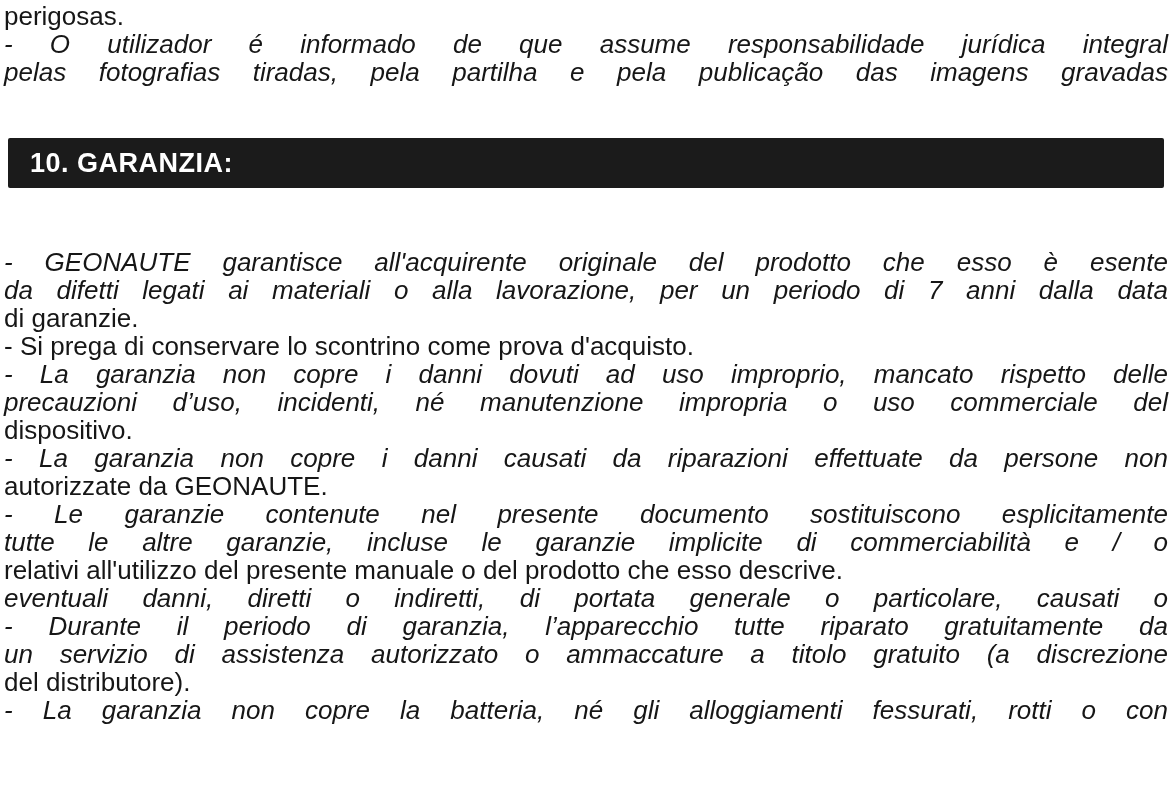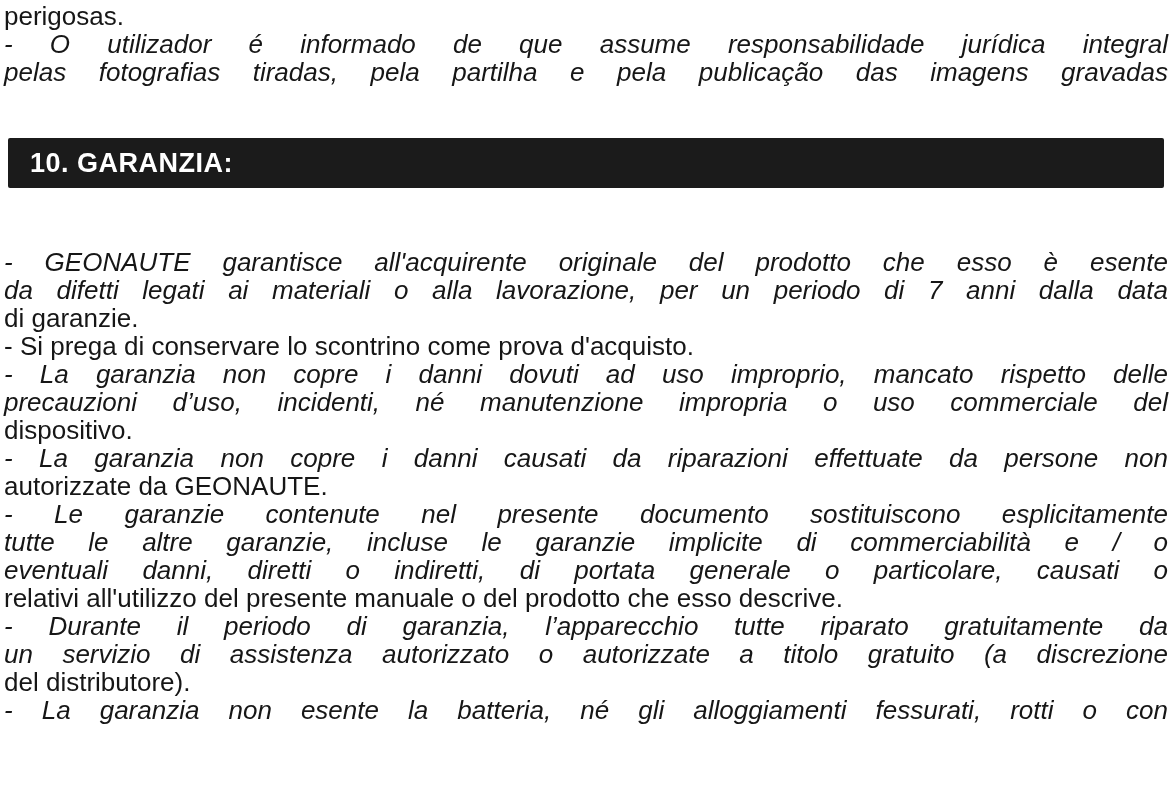--- a/index.html
+++ b/index.html
@@ -83,27 +83,27 @@
   </div>
 
   <div class="para">
     <div class="line j">- La garanzia non copre i danni causati da riparazioni effettuate da persone non</div>
     <div class="line l">autorizzate da GEONAUTE.</div>
   </div>
 
   <div class="para">
     <div class="line j">- Le garanzie contenute nel presente documento sostituiscono esplicitamente</div>
     <div class="line j">tutte le altre garanzie, incluse le garanzie implicite di commerciabilità e / o</div>
+    <div class="line l">relativi all'utilizzo del presente manuale o del prodotto che esso descrive.</div>
     <div class="line j">eventuali danni, diretti o indiretti, di portata generale o particolare, causati o</div>
-    <div class="line l">relativi all'utilizzo del presente manuale o del prodotto che esso descrive.</div>
   </div>
 
   <div class="para">
     <div class="line j">- Durante il periodo di garanzia, l’apparecchio tutte riparato gratuitamente da</div>
-    <div class="line j">un servizio di assistenza autorizzato o autorizzate a titolo gratuito (a discrezione</div>
+    <div class="line j">un servizio di assistenza autorizzato o ammaccature a titolo gratuito (a discrezione</div>
     <div class="line l">del distributore).</div>
   </div>
 
   <div class="para">
-    <div class="line j">- La garanzia non esente la batteria, né gli alloggiamenti fessurati, rotti o con</div>
+    <div class="line j">- La garanzia non copre la batteria, né gli alloggiamenti fessurati, rotti o con</div>
   </div>
 
 </div>
 
 </body></html>

